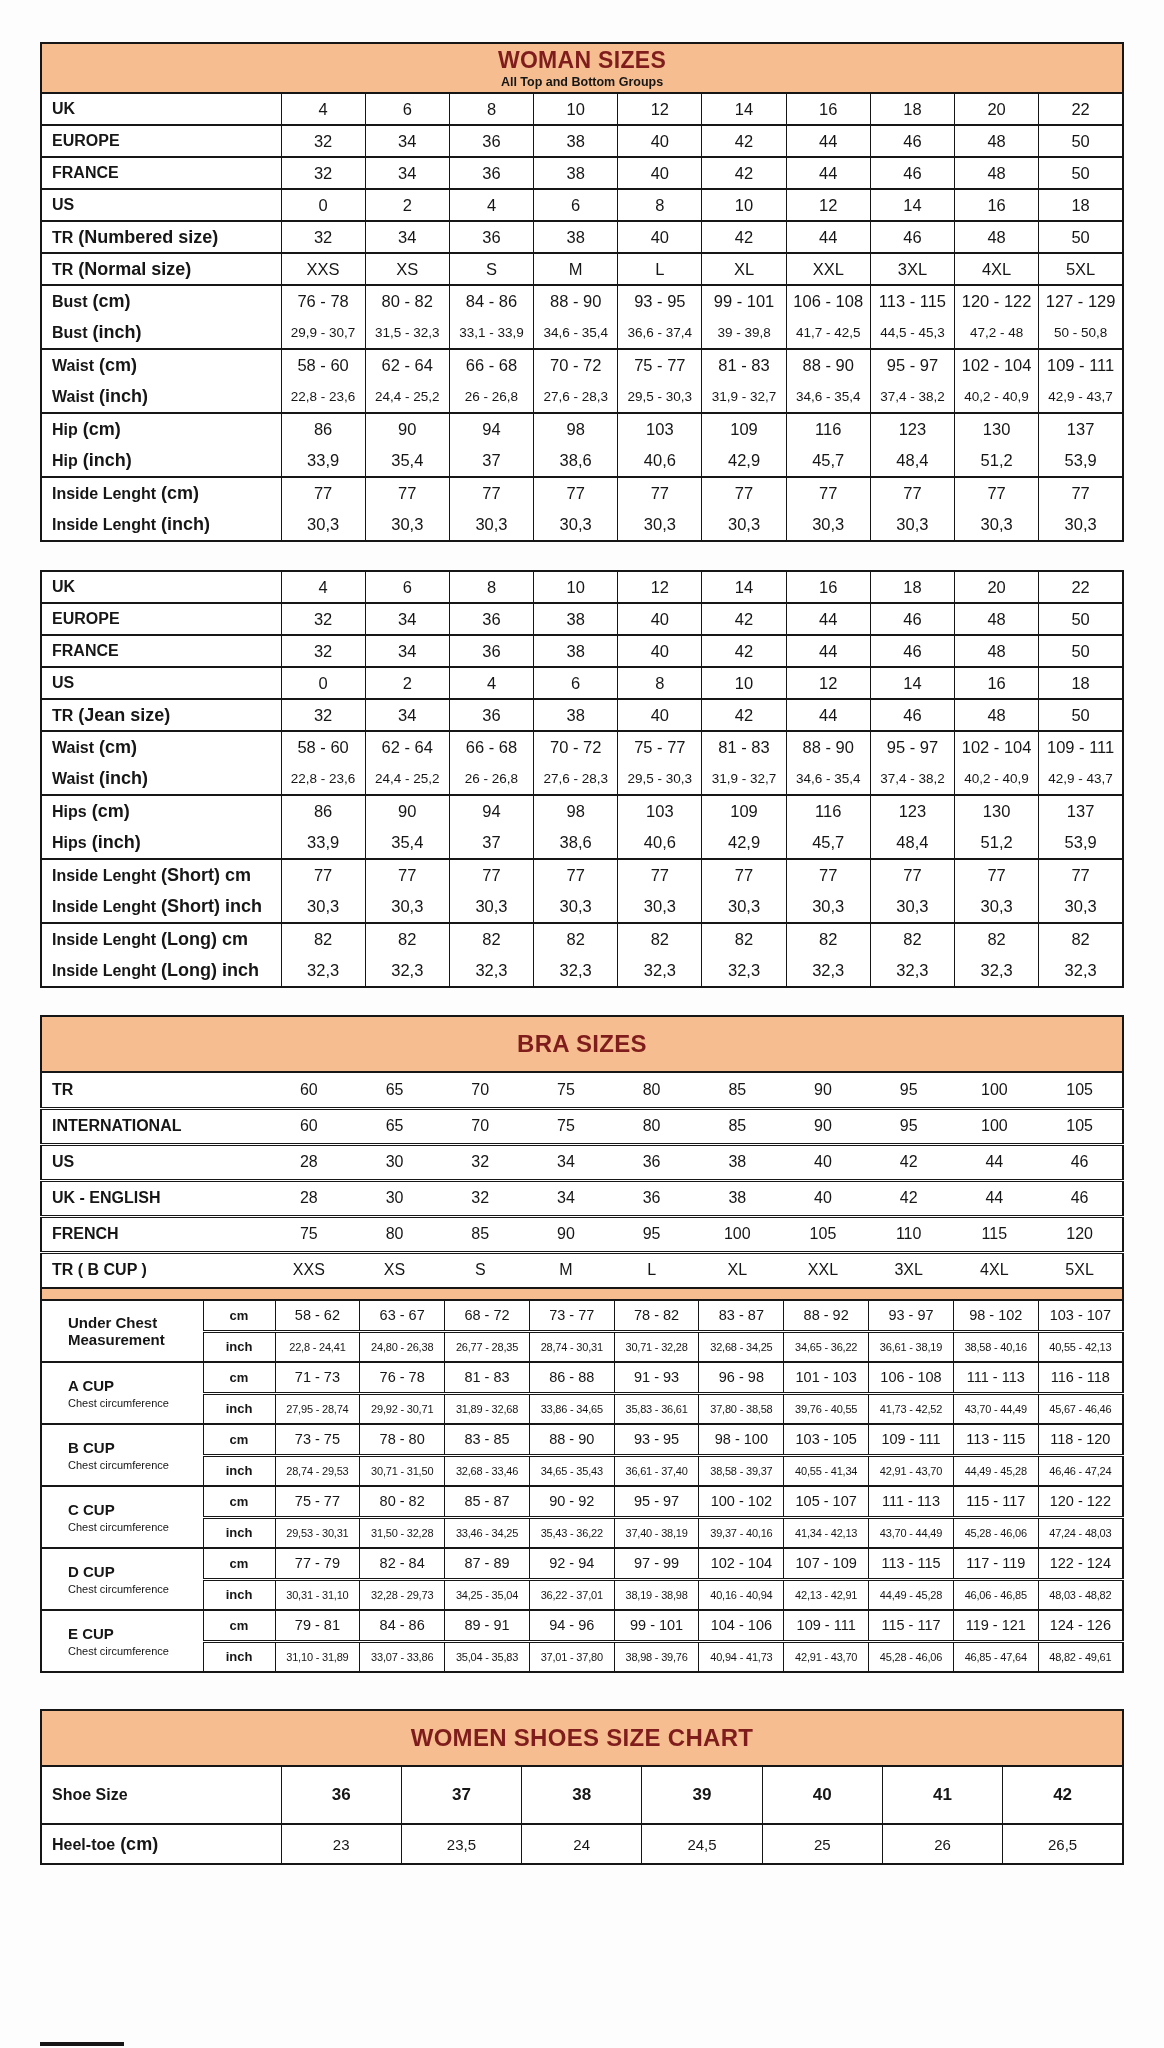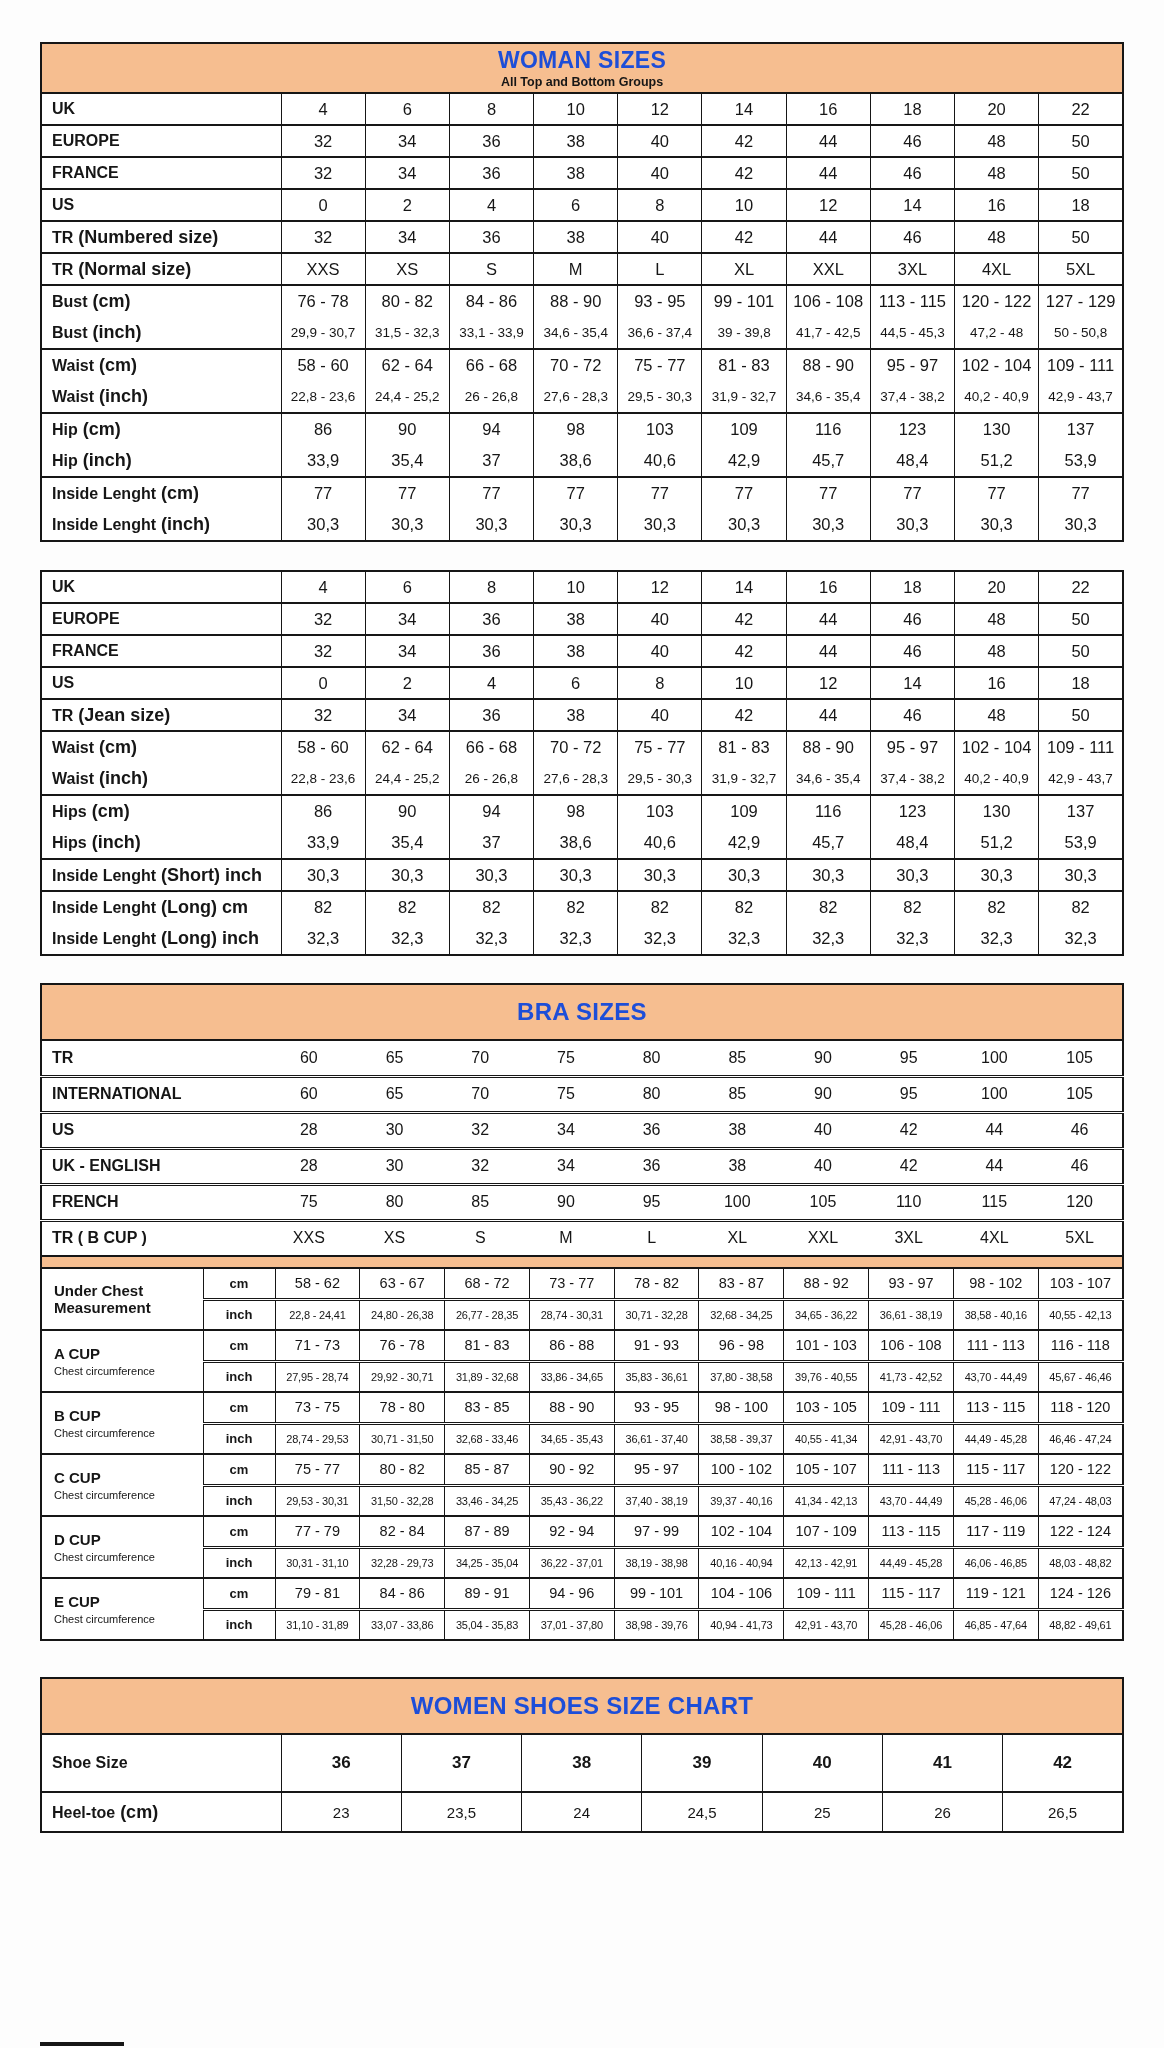--- a/index.html
+++ b/index.html
@@ -6,21 +6,21 @@
   * { box-sizing:border-box; margin:0; padding:0; }
   html,body { width:1164px; }
   body { height:2048px; background:#fdfdfd; font-family:"Liberation Sans","DejaVu Sans",sans-serif; color:var(--ink); position:relative; overflow:hidden; }
   .sheet { position:absolute; left:40px; top:42px; width:1084px; }
   section.tbl { margin-bottom:30px; }
   section.tbl:nth-of-type(2){ margin-bottom:27px; }
   section.tbl:nth-of-type(3){ margin-bottom:36px; }
   .band { background:var(--accent); border:2px solid var(--ink); display:flex; flex-direction:column; align-items:center; justify-content:center; height:58px; }
   .band-two { height:52px; }
   .band-lg { height:70px; }
-  .band h1 { font-size:24px; font-weight:bold; color:#1d4ed8; letter-spacing:.3px; }
+  .band h1 { font-size:24px; font-weight:bold; color:#7f1d1d; letter-spacing:.3px; }
   .band-two h1 { font-size:23px; }
   .band .subtitle { font-size:12.5px; font-weight:bold; margin-top:1px; }
 
   table.sz { width:100%; border-collapse:collapse; table-layout:fixed; border:2px solid var(--ink); margin-top:-2px; background:#fff; }
   .sz th, .sz td { border-left:1px solid var(--ink); border-right:1px solid var(--ink); text-align:center; vertical-align:middle; }
   .sz tbody { border-top:2px solid var(--ink); }
   .sz th.lbl { text-align:left; padding-left:10px; }
   .lbl-main { font-size:16px; font-weight:bold; }
   .lbl-sub { font-size:18px; font-weight:bold; }
   .val { font-size:16.5px; font-weight:normal; }
@@ -33,21 +33,21 @@
   .plain tbody:first-of-type { border-top:none; }
   .plain tr { height:36px; }
   .plain .val { font-size:16px; }
 
   .strip { height:12px; background:var(--accent); border-left:2px solid var(--ink); border-right:2px solid var(--ink); }
 
   
   .unit-grid { margin-top:0; }
   .unit-grid tr { height:31px; }
   .unit-grid tr.divided { border-bottom:3px double var(--ink); }
-  .unit-grid th.lbl { padding-left:12px; }
+  .unit-grid th.lbl { padding-left:26px; }
   .unit-grid .lbl-main { font-size:15px; font-weight:bold; display:block; line-height:1.15; }
   .unit-grid .lbl-sub-sm { font-size:11px; font-weight:normal; display:block; margin-top:2px; }
   .unit-grid td.unit { font-size:13px; font-weight:bold; }
   .unit-grid .val { font-size:14.5px; }
   .unit-grid .val.sm { font-size:11px; letter-spacing:-.2px; }
 
   
   .shoes tbody:first-of-type tr { height:58px;margin-top:43px; }
   .shoes tbody:first-of-type .val { font-size:17px; font-weight:bold; }
   .shoes tbody:last-of-type tr { height:40px; }
@@ -427,20 +427,33 @@
               <td class="val">38,6</td>
               <td class="val">40,6</td>
               <td class="val">42,9</td>
               <td class="val">45,7</td>
               <td class="val">48,4</td>
               <td class="val">51,2</td>
               <td class="val">53,9</td>
             </tr>
           </tbody>
           <tbody>
+            <tr>
+              <th class="lbl"><span class="lbl-main">Inside Lenght</span><span class="lbl-sub"> (Short) cm</span></th>
+              <td class="val">77</td>
+              <td class="val">77</td>
+              <td class="val">77</td>
+              <td class="val">77</td>
+              <td class="val">77</td>
+              <td class="val">77</td>
+              <td class="val">77</td>
+              <td class="val">77</td>
+              <td class="val">77</td>
+              <td class="val">77</td>
+            </tr>
             <tr>
               <th class="lbl"><span class="lbl-main">Inside Lenght</span><span class="lbl-sub"> (Short) inch</span></th>
               <td class="val">30,3</td>
               <td class="val">30,3</td>
               <td class="val">30,3</td>
               <td class="val">30,3</td>
               <td class="val">30,3</td>
               <td class="val">30,3</td>
               <td class="val">30,3</td>
               <td class="val">30,3</td>

